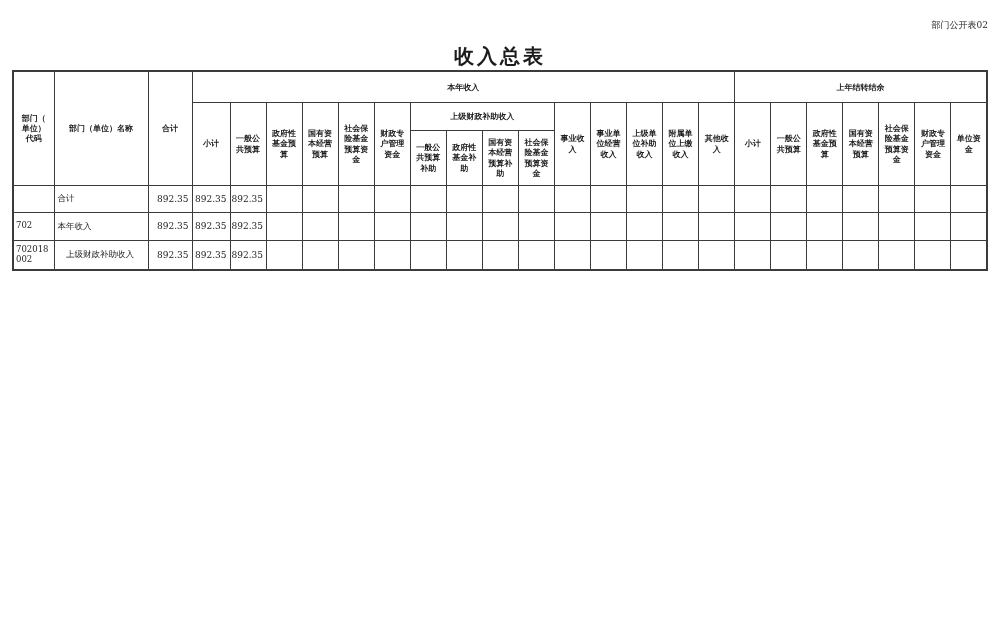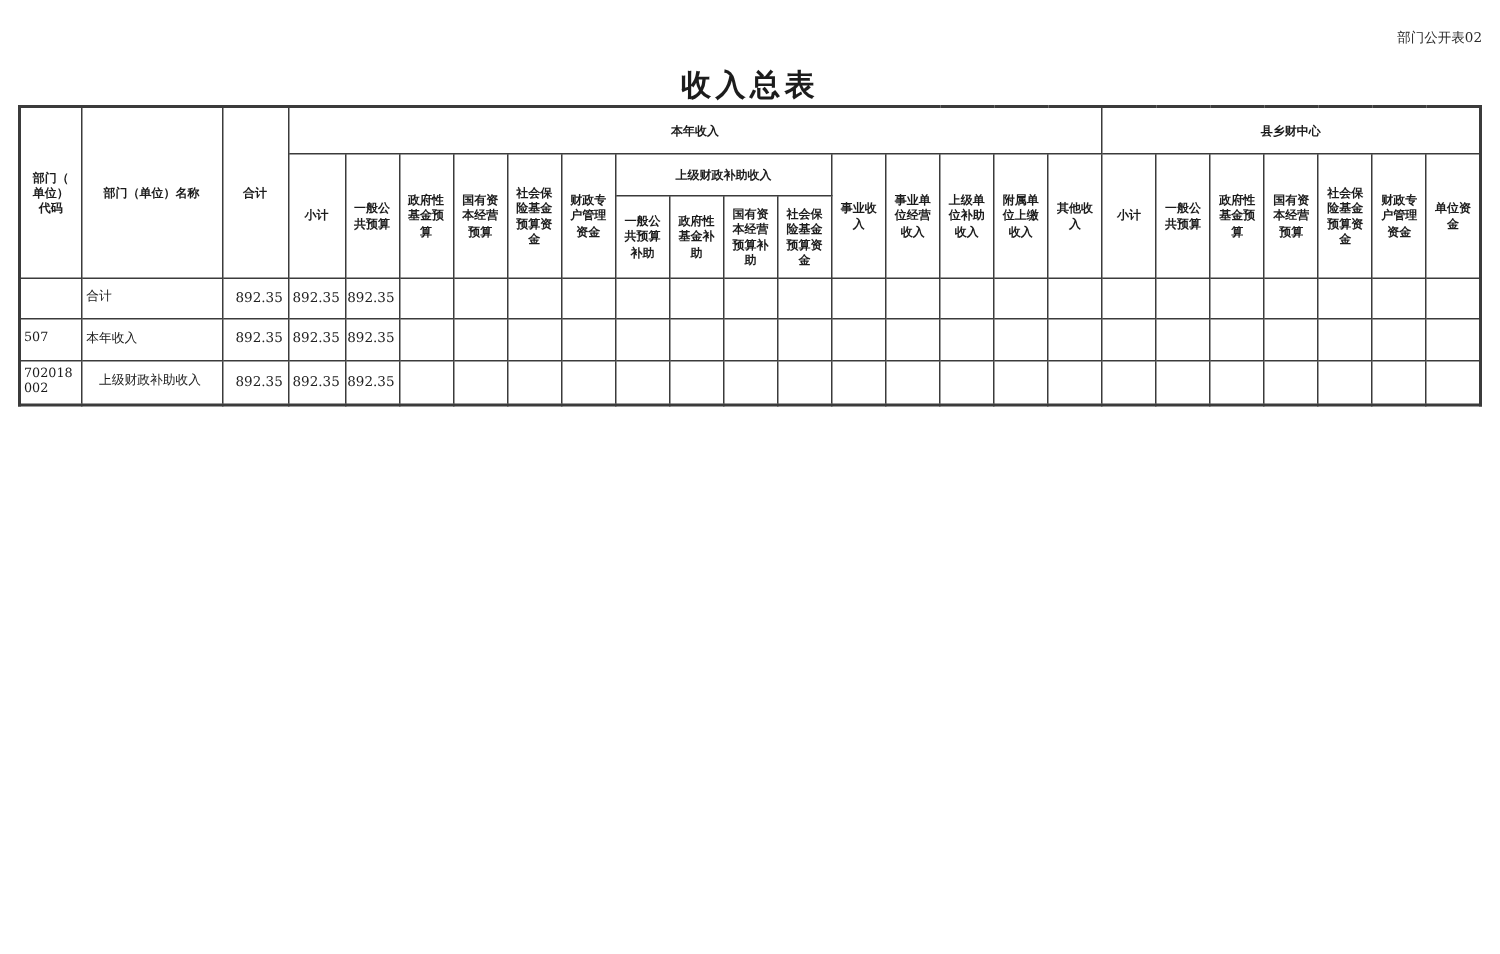--- a/index.html
+++ b/index.html
@@ -119,21 +119,21 @@
         <col>
     </colgroup>
     <thead>
       <tr class="h-row-1">
         <th rowspan="3">部门（
 单位）
 代码</th>
         <th rowspan="3">部门（单位）名称</th>
         <th rowspan="3">合计</th>
         <th colspan="15">本年收入</th>
-        <th colspan="7">县乡财中心</th>
+        <th colspan="7">上年结转结余</th>
       </tr>
       <tr class="h-row-2">
         <th rowspan="2">小计</th>
         <th rowspan="2">一般公
 共预算</th>
         <th rowspan="2">政府性
 基金预
 算</th>
         <th rowspan="2">国有资
 本经营
@@ -217,21 +217,21 @@
           <td class="value-cell"></td>
           <td class="value-cell"></td>
           <td class="value-cell"></td>
           <td class="value-cell"></td>
           <td class="value-cell"></td>
           <td class="value-cell"></td>
           <td class="value-cell"></td>
           <td class="value-cell"></td>
         </tr>
         <tr>
-          <td class="code-cell">507</td>
+          <td class="code-cell">702</td>
           <td class="name-cell">本年收入</td>
           <td class="value-cell">892.35</td>
           <td class="value-cell">892.35</td>
           <td class="value-cell">892.35</td>
           <td class="value-cell"></td>
           <td class="value-cell"></td>
           <td class="value-cell"></td>
           <td class="value-cell"></td>
           <td class="value-cell"></td>
           <td class="value-cell"></td>

